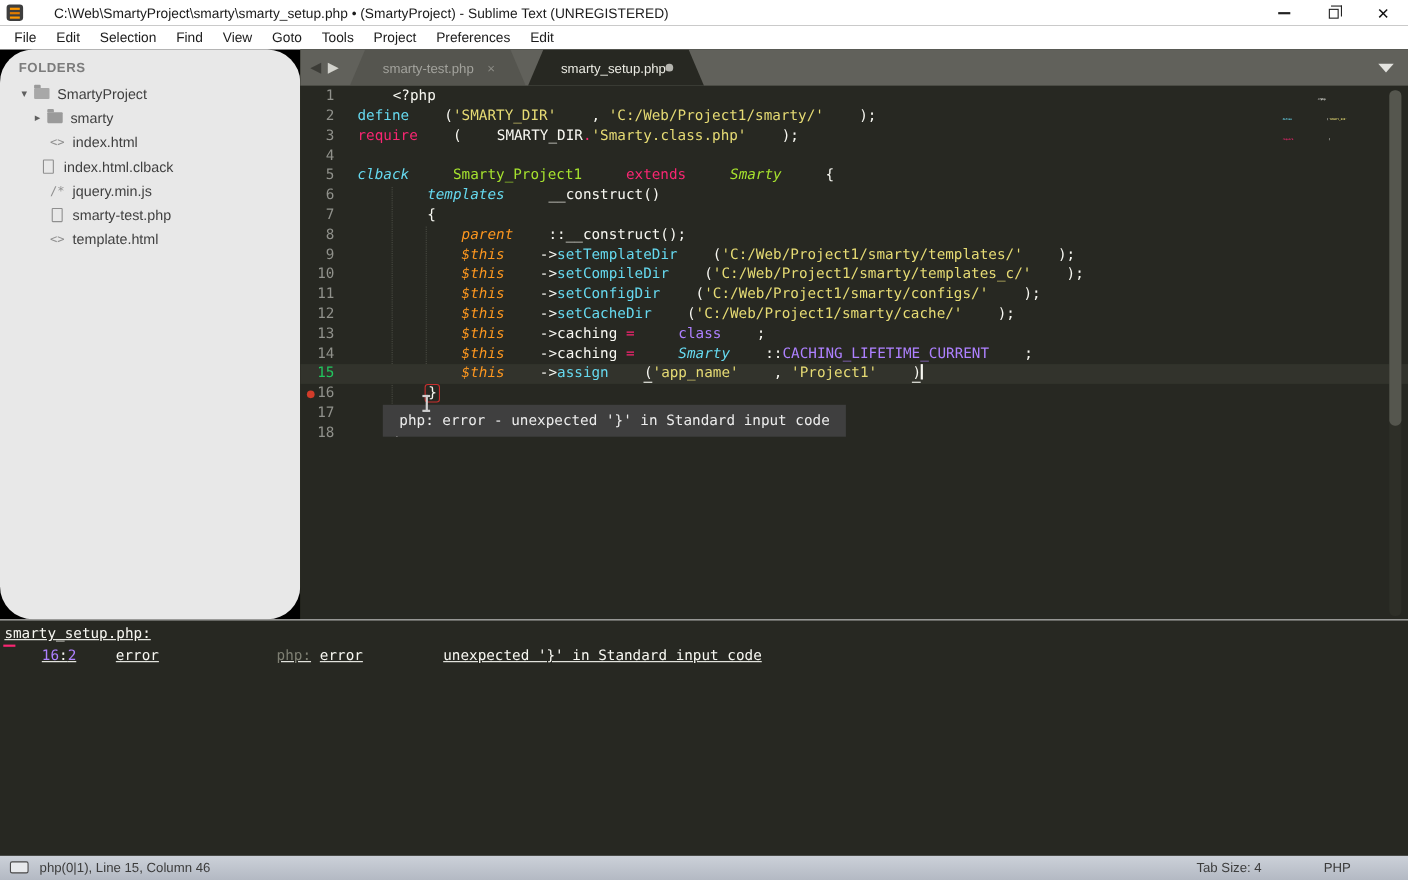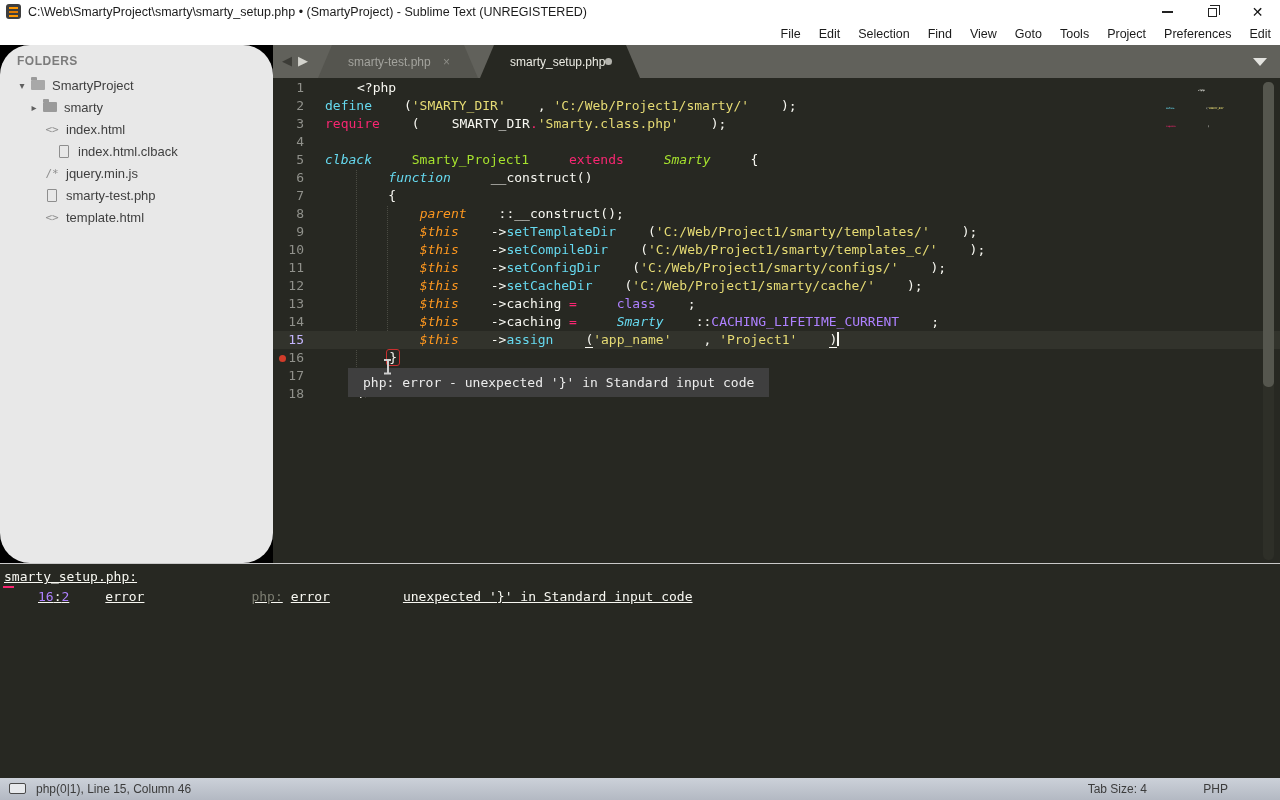--- a/index.html
+++ b/index.html
@@ -1,35 +1,35 @@
 <!DOCTYPE html>
 <html style="--fg: #f8f8f2; --bg: #272822; --pink: #f92672; --green: #a6e22e; --yellow: #e6db74; --blue: #66d9ef; --orange: #fd971f; --purple: #ae81ff; --gutter: #90918b; --error_red: #c92f2f;"><head>
 <meta charset="utf-8">
 <style>
   * { margin:0; padding:0; box-sizing:border-box; }
   html,body { width:1280px; height:800px; overflow:hidden; background:#000; }
   .screen { position:relative; width:1280px; height:800px; font-family:"Liberation Sans",sans-serif; }
 
   
-  .titlebar { position:absolute; left:0; top:0; width:1280px; height:23px; background:#ffffff; display:flex; align-items:center; }
+  .titlebar { position:absolute; left:0; top:0; width:1280px; height:23px; background:#ffffff; display:flex; align-items:center;gap:21px; }
   .app-icon { width:15px; height:15px; margin:0 7px 0 6px; background:#3e3e3e; border-radius:3px; position:relative; }
   .app-icon i { position:absolute; left:3px; height:2px; background:#ff9800; }
   .app-icon i:nth-child(1){ top:3px; width:9px; }
   .app-icon i:nth-child(2){ top:7px; width:9px; background:#e07b00; }
   .app-icon i:nth-child(3){ top:11px; width:9px; background:#ff9800; }
   .title-text { font-size:12.5px; color:#1b1b1b; }
   .win-controls { position:absolute; right:0; top:0; height:23px; display:flex; }
   .win-btn { width:45px; height:23px; display:flex; align-items:center; justify-content:center; }
   .wb-min { width:11px; height:2px; background:#222; }
   .wb-restore { width:9px; height:9px; border:1.5px solid #222; position:relative; background:#fff; margin-top:2px; }
   .wb-restore::before { content:""; position:absolute; left:1px; top:-4px; width:9px; height:9px; border:1.5px solid #222; border-left:none; border-bottom:none; }
   .wb-close { font-size:14px; color:#111; line-height:1; }
 
   
-  .menubar { position:absolute; left:0; top:23px; width:1280px; height:22px; background:#ffffff; display:flex; align-items:center; padding-left:4px;justify-content:flex-end; }
+  .menubar { position:absolute; left:0; top:23px; width:1280px; height:22px; background:#ffffff; display:flex; align-items:center; padding-left:4px; }
   .menu-item { font-size:12.5px; color:#1b1b1b; padding:3px 9px; }
 
   
   .main { position:absolute; left:0; top:45px; width:1280px; height:518px; }
   .sidebar { position:absolute; left:0; top:0; width:273px; height:518px; background:#e8e8e8; overflow:hidden;border-radius:30px; }
   .sidebar-header { font-size:12px; font-weight:bold; color:#7c7c7c; letter-spacing:.5px; padding:9px 0 6px 17px; }
   .tree-row { height:22px; display:flex; align-items:center; font-size:13px; color:#3f3f3f; }
   .tree-arrow { width:12px; font-size:10px; color:#5f5f5f; text-align:center; margin-right:2px; }
   .tree-icn { width:16px; margin-right:6px; display:flex; align-items:center; justify-content:center; color:#8e8e8e; font-family:"DejaVu Sans Mono",monospace; font-size:11px; }
   .icn-folder { width:14px; height:10px; background:#9a9a9a; border-radius:1px; position:relative; }
@@ -50,21 +50,21 @@
   .tab.active .tab-label { color:#ebebE3; }
   .tab-close { font-size:12px; color:#8d8d87; margin-right:28px; }
   .tab-dot { width:7px; height:7px; border-radius:50%; background:#b3b3ad; margin-right:28px; }
   .overflow-tri { position:absolute; right:13px; top:13px; width:0; height:0; border-left:7px solid transparent; border-right:7px solid transparent; border-top:8px solid #e3e3df; }
 
   .editor-content { position:absolute; left:0; top:33px; width:1007px; height:485px; background:var(--bg); font-family:"DejaVu Sans Mono",monospace; font-size:13px; }
   #code { position:absolute; left:0; top:1px; width:100%; }
   .code-line { position:relative; height:18px; line-height:18px; display:flex; white-space:pre; }
   .code-line.current { background:#32332c; }
   .ln { width:31px; text-align:right; color:var(--gutter); flex:none; }
-  .code-line.current .ln { color:#c4b5fd; }
+  .code-line.current .ln { color:#22c55e; }
   .err-dot { position:absolute; left:6px; top:6px; width:7px; height:7px; border-radius:50%; background:#d23c2a; }
   .code-text { padding-left:21px; white-space:pre; }
   .c-fg{color:var(--fg);margin-left:32px;} .c-pink{color:var(--pink);} .c-green{color:var(--green);}
   .c-yellow{color:var(--yellow);} .c-blue{color:var(--blue);} .c-orange{color:var(--orange);}
   .c-purple{color:var(--purple);}
   .it{font-style:italic;} .ul{border-bottom:1px solid var(--fg);}
   .errbox{ border:1px solid var(--error_red); border-radius:3px; padding:0 2px; margin:0 -2px; }
   .caret { display:inline-block; width:2px; height:14px; background:var(--fg); vertical-align:-2px; }
   .indent-guide { position:absolute; width:0; border-left:1px dotted #4a4b43; }
   .g1 { left:83px; top:92px; height:197px; }
@@ -150,21 +150,21 @@
             <span class="tree-arrow">▸</span>
             <span class="tree-icn">
               <span class="icn-folder"></span>
             </span>
             <span>smarty</span>
           </div>
           <div class="tree-row" style="padding-left: 44px;">
             <span class="tree-icn">&lt;&gt;</span>
             <span>index.html</span>
           </div>
-          <div class="tree-row" style="padding-left: 56px;">
+          <div class="tree-row" style="padding-left: 36px;">
             <span class="tree-icn">
               <span class="icn-file"></span>
             </span>
             <span>index.html.clback</span>
           </div>
           <div class="tree-row" style="padding-left: 44px;">
             <span class="tree-icn">/*</span>
             <span>jquery.min.js</span>
           </div>
           <div class="tree-row" style="padding-left: 44px;">
@@ -199,21 +199,21 @@
 
       <div class="editor-content">
         <div class="indent-guide g1"></div>
         <div class="indent-guide g2"></div>
         <div id="code">
             <div class="code-line"><span class="ln">1</span><span class="code-text"><span class="c-fg">&lt;?php</span></span></div>
             <div class="code-line"><span class="ln">2</span><span class="code-text"><span class="c-blue">define</span><span class="c-fg">(</span><span class="c-yellow">'SMARTY_DIR'</span><span class="c-fg">, </span><span class="c-yellow">'C:/Web/Project1/smarty/'</span><span class="c-fg">);</span></span></div>
             <div class="code-line"><span class="ln">3</span><span class="code-text"><span class="c-pink">require</span><span class="c-fg">(</span><span class="c-fg">SMARTY_DIR</span><span class="c-pink">.</span><span class="c-yellow">'Smarty.class.php'</span><span class="c-fg">);</span></span></div>
             <div class="code-line"><span class="ln">4</span><span class="code-text"></span></div>
             <div class="code-line"><span class="ln">5</span><span class="code-text"><span class="c-blue it">clback</span><span class="c-fg"> </span><span class="c-green">Smarty_Project1</span><span class="c-fg"> </span><span class="c-pink">extends</span><span class="c-fg"> </span><span class="c-green it">Smarty</span><span class="c-fg"> {</span></span></div>
-            <div class="code-line"><span class="ln">6</span><span class="code-text"><span class="c-fg">    </span><span class="c-blue it">function</span><span class="c-fg"> __construct()</span></span></div>
+            <div class="code-line"><span class="ln">6</span><span class="code-text"><span class="c-fg">    </span><span class="c-blue it">templates</span><span class="c-fg"> __construct()</span></span></div>
             <div class="code-line"><span class="ln">7</span><span class="code-text"><span class="c-fg">    {</span></span></div>
             <div class="code-line"><span class="ln">8</span><span class="code-text"><span class="c-fg">        </span><span class="c-orange it">parent</span><span class="c-fg">::__construct();</span></span></div>
             <div class="code-line"><span class="ln">9</span><span class="code-text"><span class="c-fg">        </span><span class="c-orange it">$this</span><span class="c-fg">-&gt;</span><span class="c-blue">setTemplateDir</span><span class="c-fg">(</span><span class="c-yellow">'C:/Web/Project1/smarty/templates/'</span><span class="c-fg">);</span></span></div>
             <div class="code-line"><span class="ln">10</span><span class="code-text"><span class="c-fg">        </span><span class="c-orange it">$this</span><span class="c-fg">-&gt;</span><span class="c-blue">setCompileDir</span><span class="c-fg">(</span><span class="c-yellow">'C:/Web/Project1/smarty/templates_c/'</span><span class="c-fg">);</span></span></div>
             <div class="code-line"><span class="ln">11</span><span class="code-text"><span class="c-fg">        </span><span class="c-orange it">$this</span><span class="c-fg">-&gt;</span><span class="c-blue">setConfigDir</span><span class="c-fg">(</span><span class="c-yellow">'C:/Web/Project1/smarty/configs/'</span><span class="c-fg">);</span></span></div>
             <div class="code-line"><span class="ln">12</span><span class="code-text"><span class="c-fg">        </span><span class="c-orange it">$this</span><span class="c-fg">-&gt;</span><span class="c-blue">setCacheDir</span><span class="c-fg">(</span><span class="c-yellow">'C:/Web/Project1/smarty/cache/'</span><span class="c-fg">);</span></span></div>
             <div class="code-line"><span class="ln">13</span><span class="code-text"><span class="c-fg">        </span><span class="c-orange it">$this</span><span class="c-fg">-&gt;caching </span><span class="c-pink">=</span><span class="c-fg"> </span><span class="c-purple">class</span><span class="c-fg">;</span></span></div>
             <div class="code-line"><span class="ln">14</span><span class="code-text"><span class="c-fg">        </span><span class="c-orange it">$this</span><span class="c-fg">-&gt;caching </span><span class="c-pink">=</span><span class="c-fg"> </span><span class="c-blue it">Smarty</span><span class="c-fg">::</span><span class="c-purple">CACHING_LIFETIME_CURRENT</span><span class="c-fg">;</span></span></div>
             <div class="code-line current"><span class="ln">15</span><span class="code-text"><span class="c-fg">        </span><span class="c-orange it">$this</span><span class="c-fg">-&gt;</span><span class="c-blue">assign</span><span class="c-fg ul">(</span><span class="c-yellow">'app_name'</span><span class="c-fg">, </span><span class="c-yellow">'Project1'</span><span class="c-fg ul">)</span><span class="caret"></span></span></div>
             <div class="code-line"><span class="err-dot"></span><span class="ln">16</span><span class="code-text"><span class="c-fg">    </span><span class="c-fg errbox">}</span></span></div>

